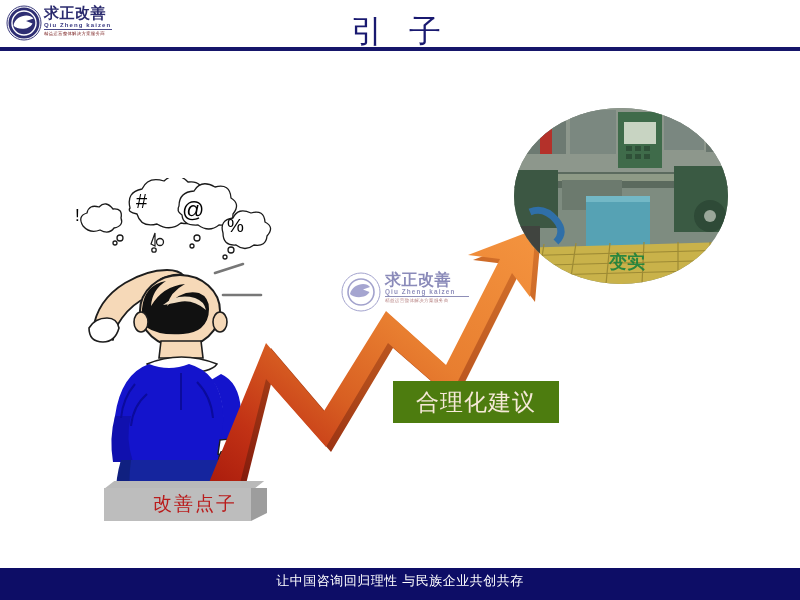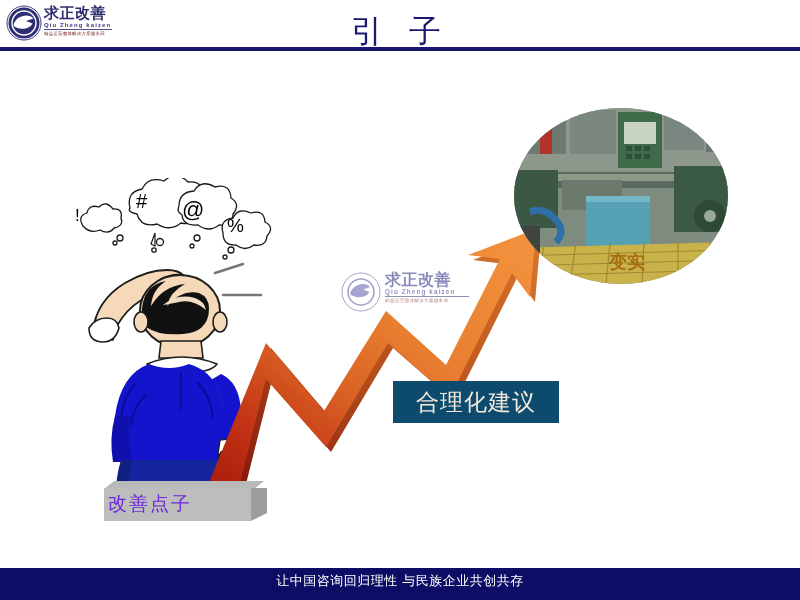--- a/index.html
+++ b/index.html
@@ -117,21 +117,21 @@
     height: 280px;
   }
 
   
   #suggestion-box {
     position: absolute;
     left: 393px;
     top: 381px;
     width: 166px;
     height: 42px;
-    background: #0c4a6e;
+    background: #4d7c0f;
     display: flex;
     align-items: center;
     justify-content: center;
   }
   #suggestion-box .label {
     color: #f6e9d8;
     font-size: 23px;
     letter-spacing: 1px;
     font-family: "DejaVu Sans", sans-serif;
   }
@@ -160,23 +160,24 @@
   }
   #pedestal .ped-side {
     position: absolute;
     left: 147px; top: 7px;
     width: 16px; height: 33px;
     background: #9d9d9d;
     clip-path: polygon(0 0, 100% -24%, 100% 76%, 0 100%);
   }
   #pedestal .ped-label {
     position: absolute;
-    left: 4px; top: 10px;
+    left: 16px; top: 10px;
     width: 150px;
-    color: #6d28d9;
+    text-align: center;
+    color: #b91c1c;
     font-size: 19px;
     letter-spacing: 2px;
     font-family: "DejaVu Sans", sans-serif;
   }
 
   
   #watermark {
     position: absolute;
     left: 341px;
     top: 270px;
@@ -203,21 +204,21 @@
     height: 176px;
     border-radius: 50%;
     overflow: hidden;
   }
   #machine-photo svg { display: block; }
   #machine-photo .photo-caption {
     position: absolute;
     left: 50%;
     top: 142px;
     transform: translateX(-12px);
-    color: #a16207;
+    color: #15803d;
     font-size: 18px;
     font-weight: bold;
     font-family: "DejaVu Sans", sans-serif;
     opacity: .88;
     white-space: nowrap;
   }
 
   
   #thinking-man {
     position: absolute;

